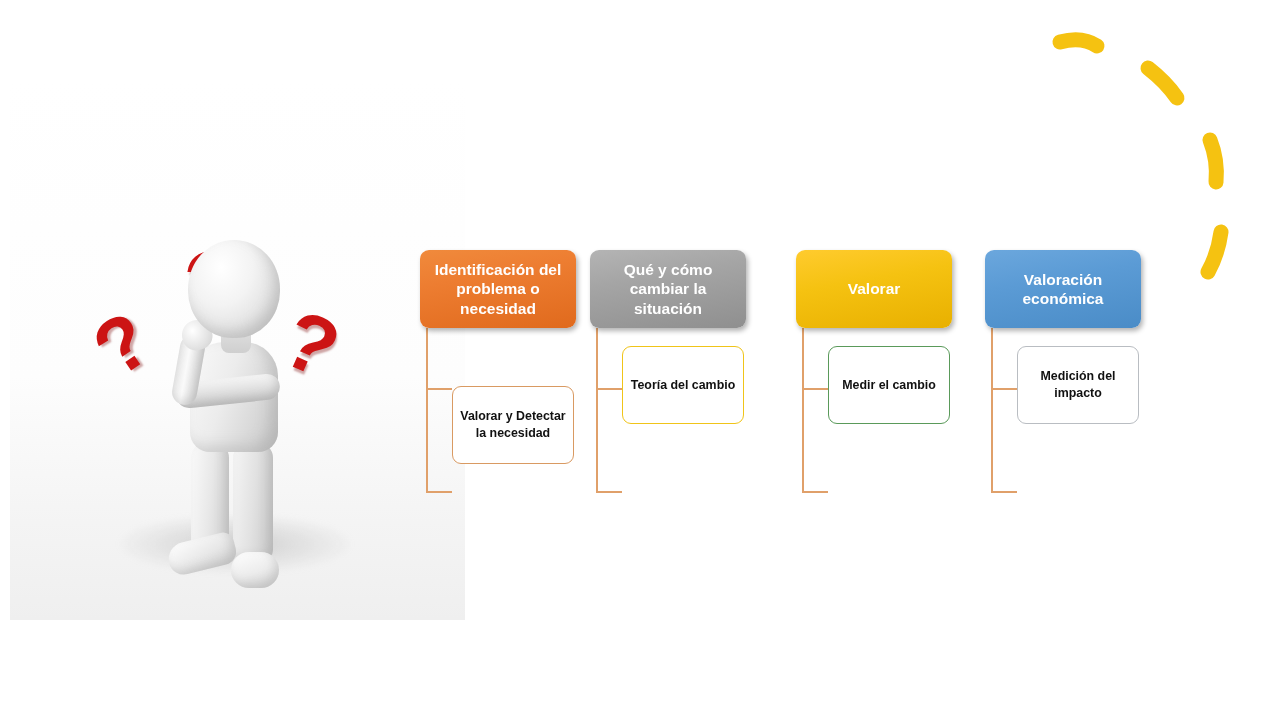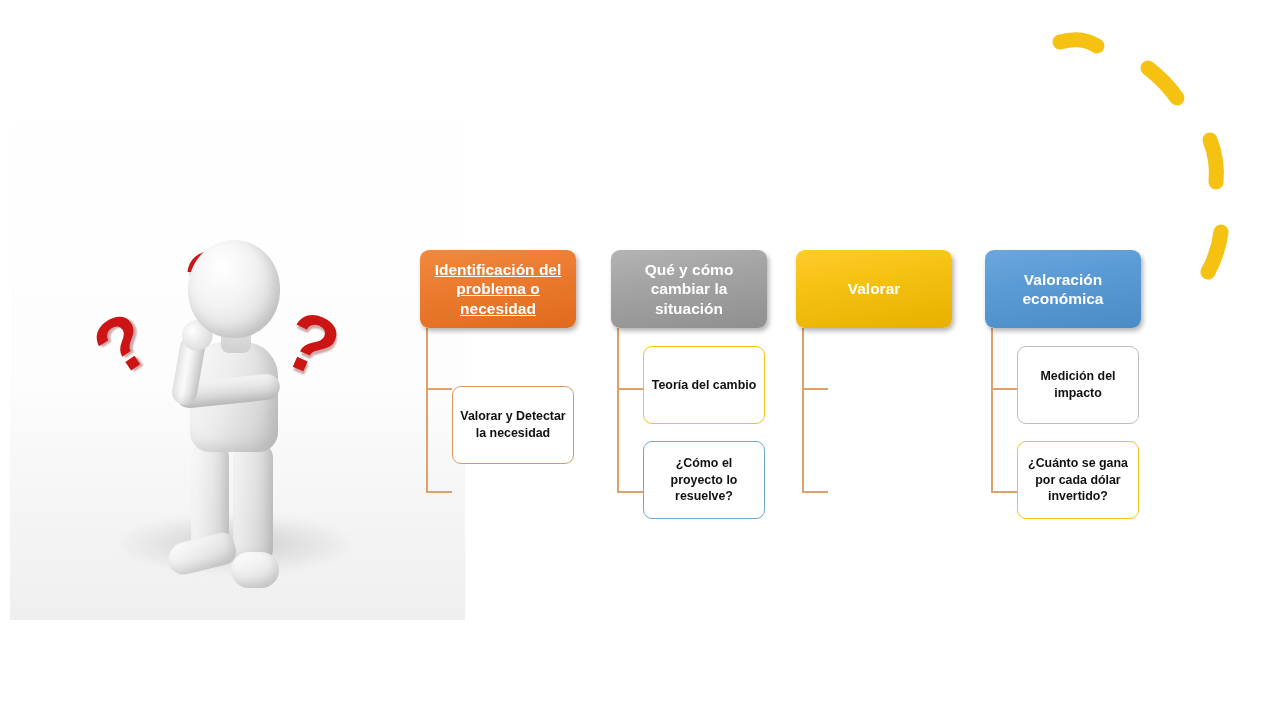--- a/index.html
+++ b/index.html
@@ -190,21 +190,21 @@
     top: 250px;
     width: 750px;
     height: 290px;
   }
   .column {
     position: absolute;
     top: 0;
     width: 156px;
   }
   .col-0 { left: 0px; }
-  .col-1 { left: 191px; }
+  .col-1 { left: 170px; }
   .col-2 { left: 376px; }
   .col-3 { left: 565px; }
 
   .header-box {
     position: relative;
     width: 156px;
     height: 78px;
     border-radius: 9px;
     display: flex;
     align-items: center;
@@ -212,21 +212,21 @@
     text-align: center;
     color: #ffffff;
     font-weight: bold;
     font-size: 15.5px;
     line-height: 1.25;
     padding: 0 8px;
     box-sizing: border-box;
     box-shadow: 2px 3px 5px rgba(0,0,0,0.30);
     z-index: 3;
   }
-  .hdr-orange { background: linear-gradient(170deg, #f08a3c 0%, #ed7d31 35%, #e06a1d 100%); text-decoration: underline; }
+  .hdr-orange { background: linear-gradient(170deg, #f08a3c 0%, #ed7d31 35%, #e06a1d 100%); }
   .hdr-gray   { background: linear-gradient(170deg, #b4b4b4 0%, #a5a5a5 35%, #8f8f8f 100%); }
   .hdr-yellow { background: linear-gradient(170deg, #ffcb2e 0%, #f5c211 40%, #e8b000 100%); }
   .hdr-blue   { background: linear-gradient(170deg, #6ba7dd 0%, #5b9bd5 38%, #4a8cc7 100%); text-align: center; }
 
   
   .connector {
     position: absolute;
     left: 6px;
     top: 78px;
     width: 26px;
@@ -327,37 +327,36 @@
     </div>
 
     <div class="column col-1">
       <div class="header-box hdr-gray">Qué y cómo cambiar la situación</div>
       <div class="connector">
         <div class="conn-vert"></div>
         <div class="conn-stub s1"></div>
         <div class="conn-stub s2"></div>
       </div>
       <div class="child-box child-1 b-yellow">Teoría del cambio</div>
-      <div class="child-box child-2 b-blue">¿Cómo el proyecto lo resuelve?</div>
     </div>
 
     <div class="column col-2">
       <div class="header-box hdr-yellow">Valorar</div>
       <div class="connector">
         <div class="conn-vert"></div>
         <div class="conn-stub s1"></div>
         <div class="conn-stub s2"></div>
       </div>
+      <div class="child-box child-1 b-green">Medir el cambio</div>
     </div>
 
     <div class="column col-3">
       <div class="header-box hdr-blue">Valoración económica</div>
       <div class="connector">
         <div class="conn-vert"></div>
         <div class="conn-stub s1"></div>
         <div class="conn-stub s2"></div>
       </div>
       <div class="child-box child-1 b-gray">Medición del impacto</div>
-      <div class="child-box child-2 b-yellow">¿Cuánto se gana por cada dólar invertido?</div>
     </div>
 
   </div>
 </div>
 
 </body></html>

